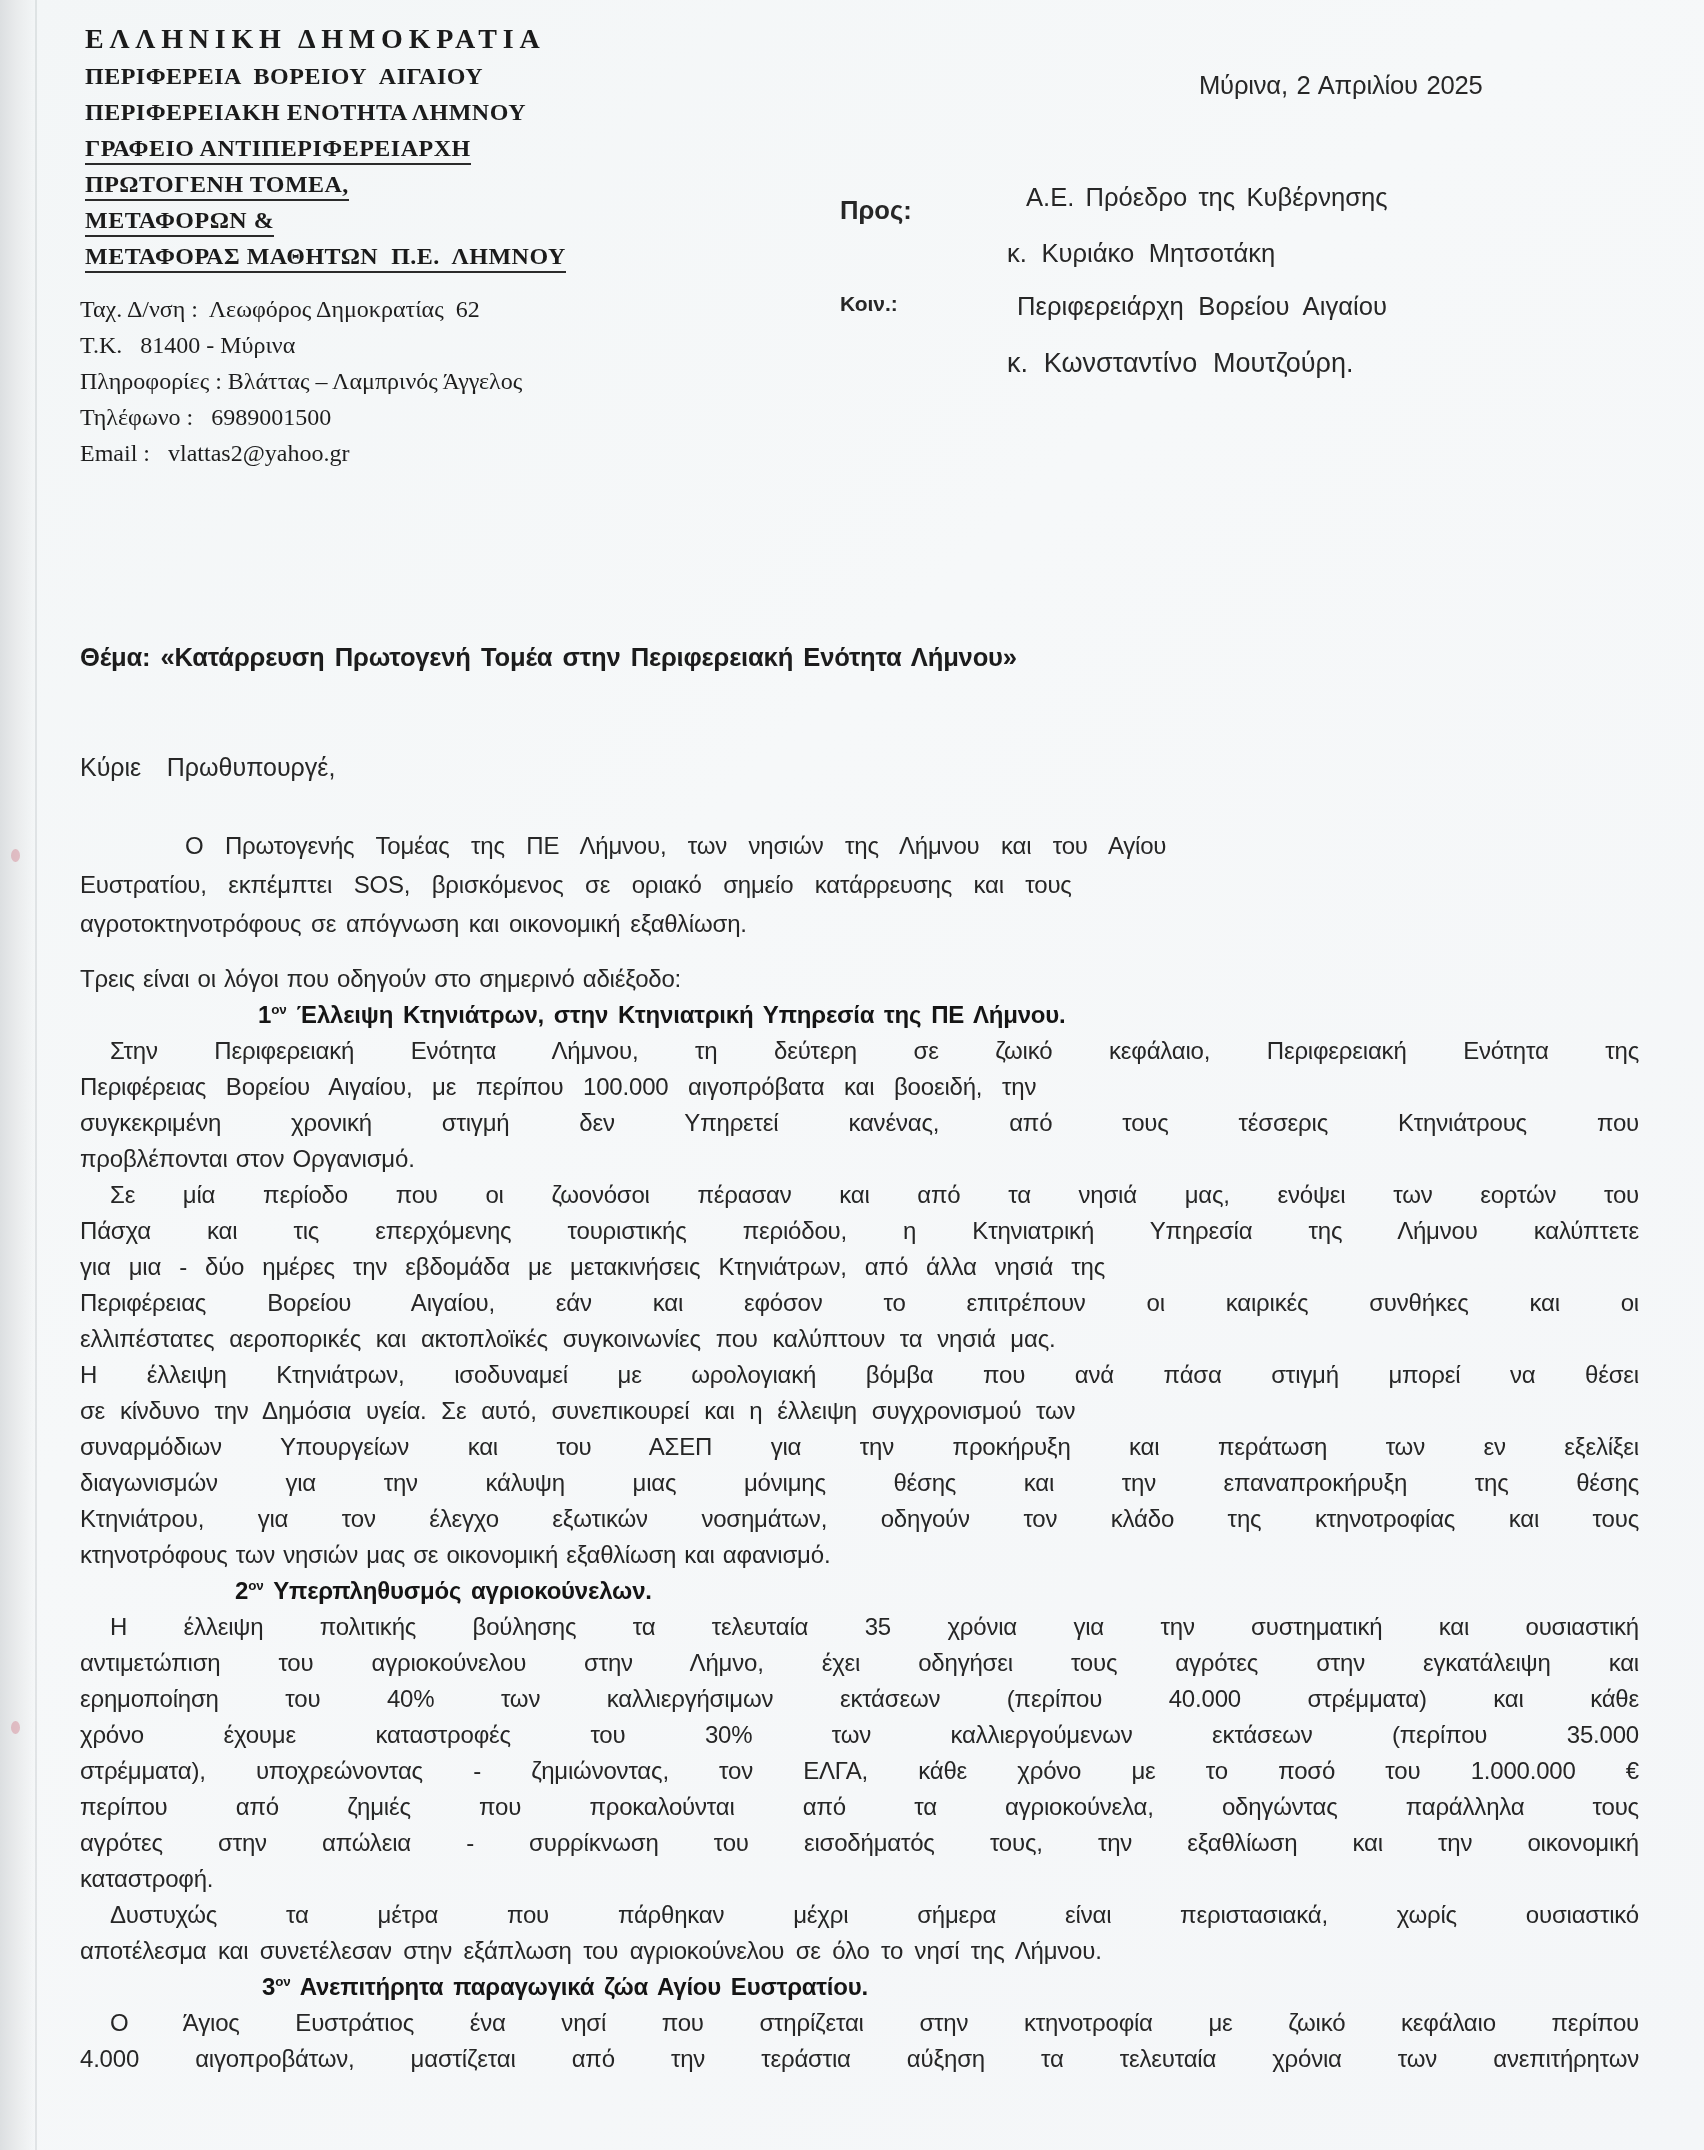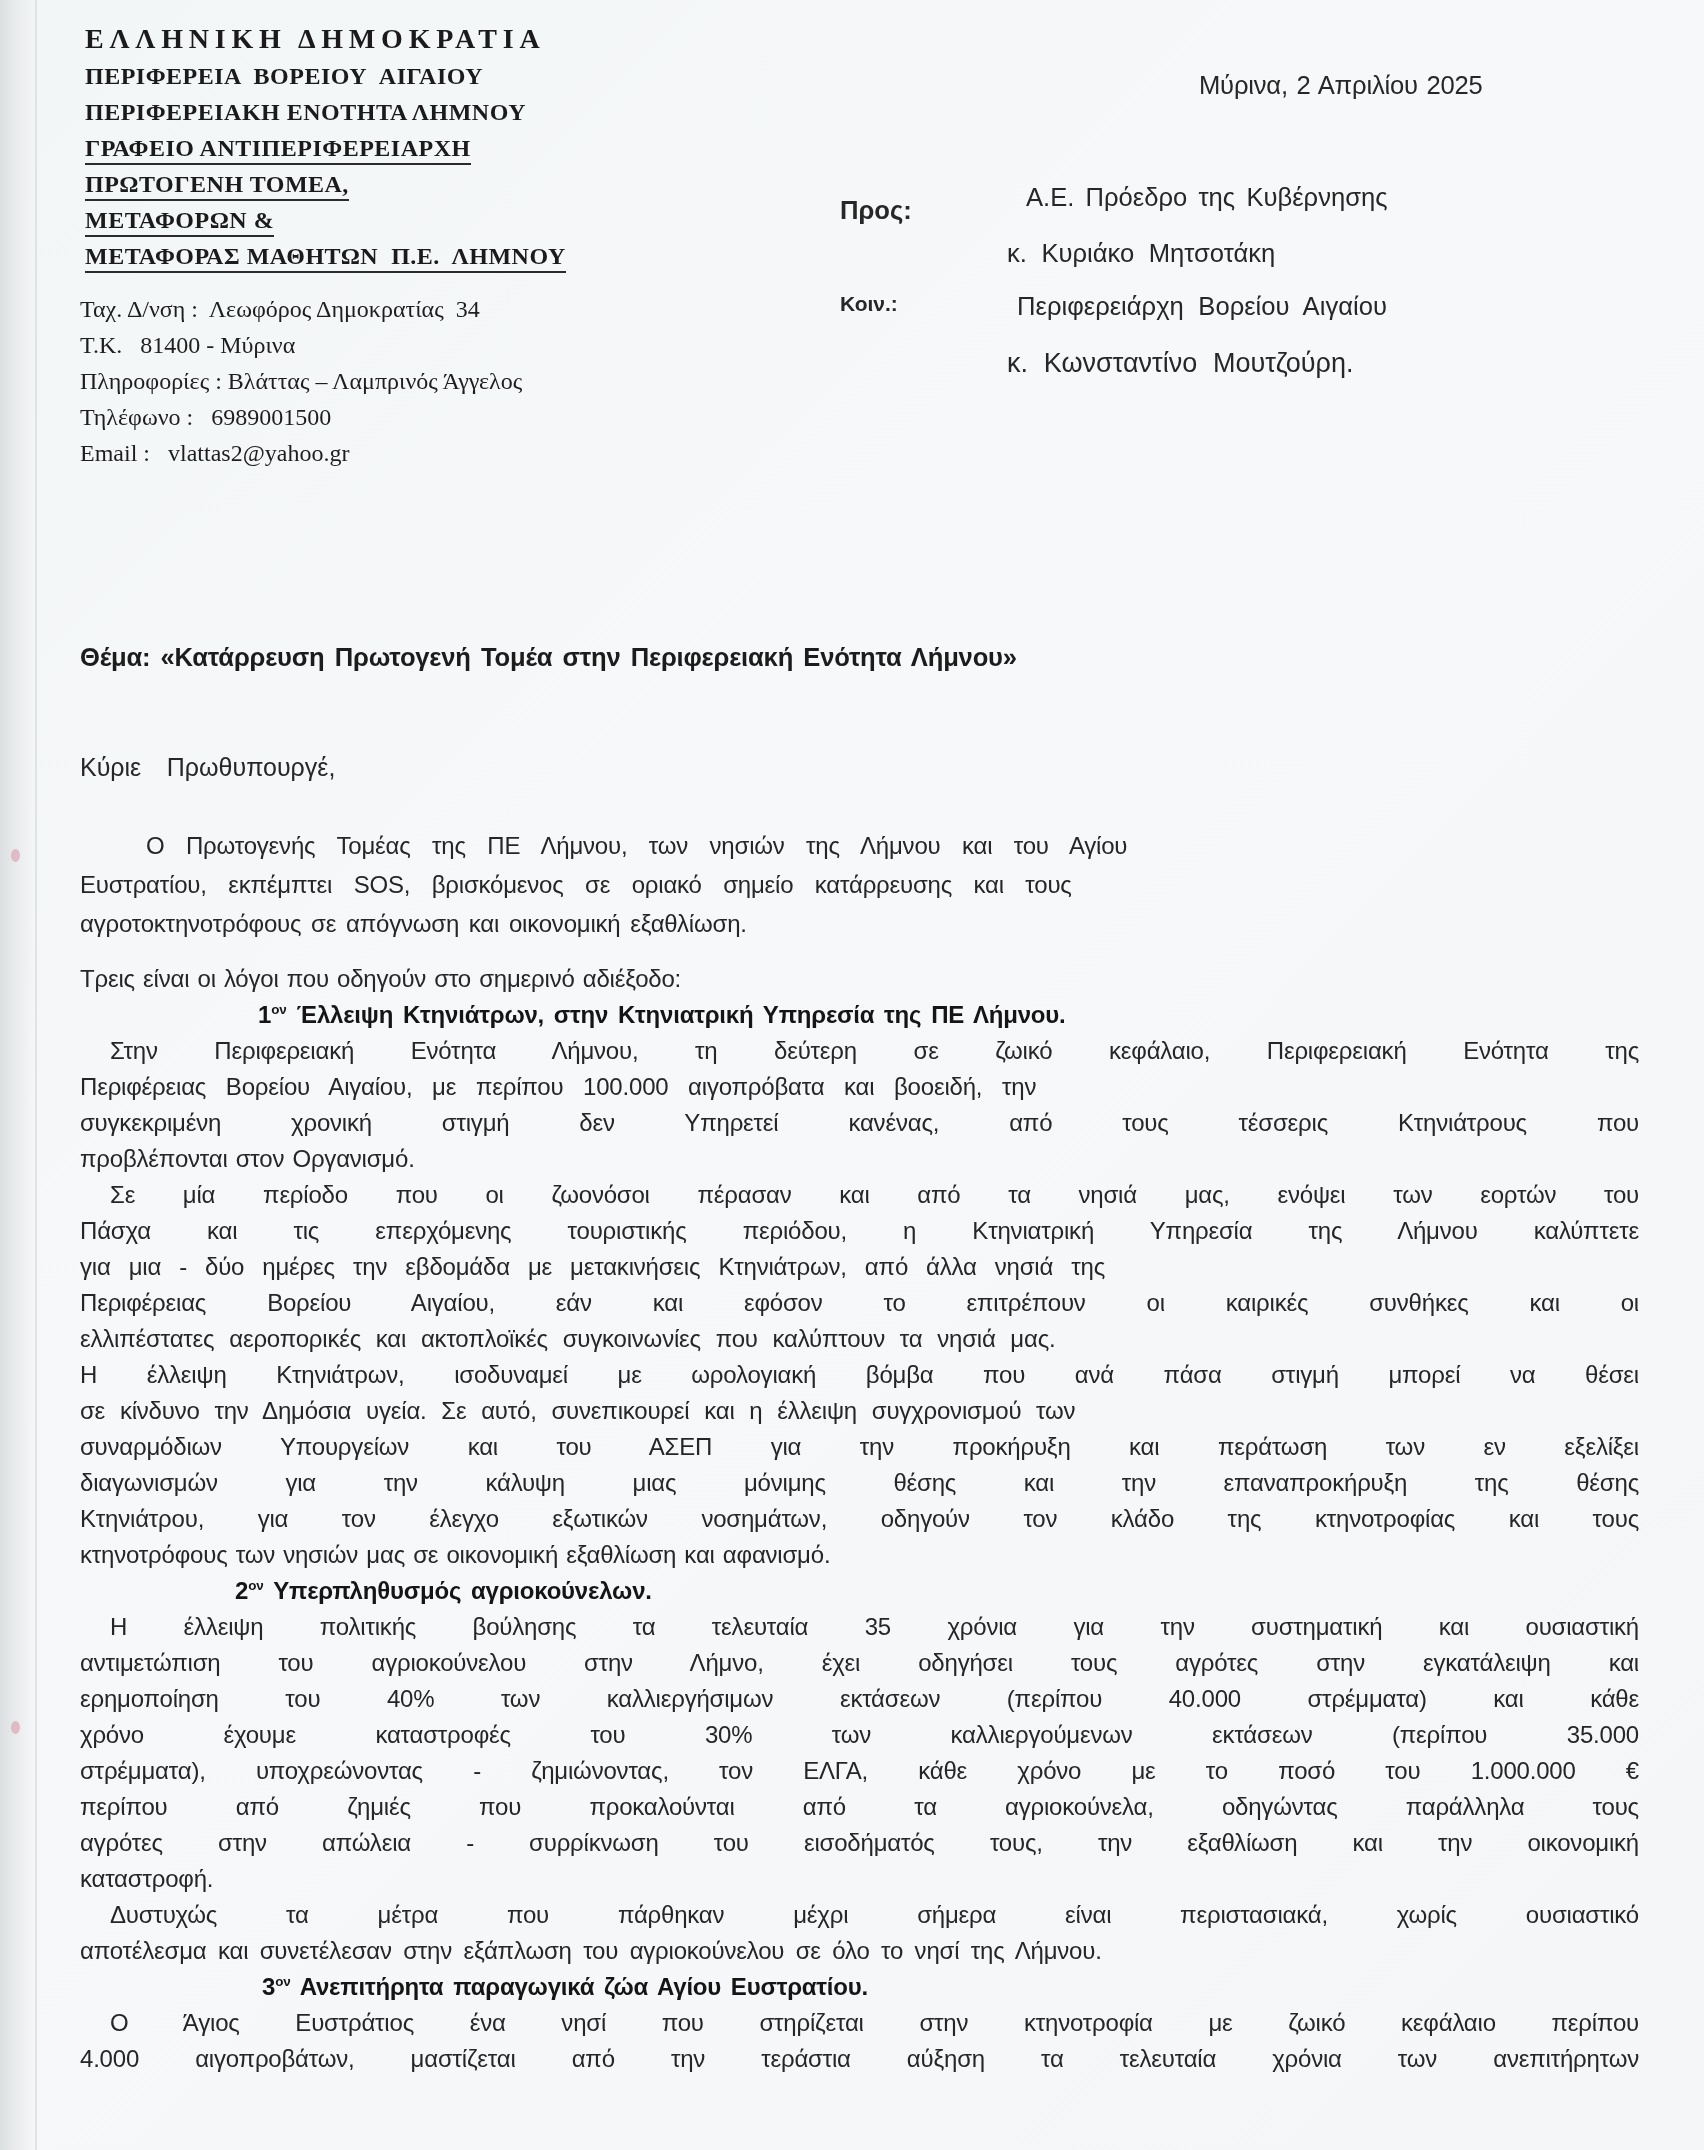--- a/index.html
+++ b/index.html
@@ -41,21 +41,21 @@
   .salutation{position:absolute;left:80px;top:753px;font-size:25px;word-spacing:5.8px;white-space:pre;}
 
   
   .body-lines{position:absolute;left:80px;top:826px;width:1559px;font-size:24px;
     letter-spacing:-0.2px;color:#262626;}
   .bl{height:36px;line-height:36px;white-space:pre;}
   .p1{height:39px;line-height:39px;}
   .gap{margin-top:18px;}
   .fill{white-space:normal;text-align:justify;text-align-last:justify;word-spacing:0.8px;}
   .h{font-weight:bold;color:#151515;}
-  .tab{margin-left:66px;}
+  .tab{margin-left:105px;}
   .ind36{margin-left:30px;}
   .ind188{margin-left:155px;}
   .ind216{margin-left:178px;}
   .ind220{margin-left:182px;}
   .ws2{word-spacing:1.7px;}.ws4{word-spacing:3.3px;}.ws6{word-spacing:5px;}
   .ws10{word-spacing:8.3px;}.ws14{word-spacing:11.6px;}.ws16{word-spacing:13.2px;}.ws18{word-spacing:15px;}
   sup{font-size:.56em;vertical-align:super;letter-spacing:0;line-height:0;}
 </style>
 </head>
 <body>
@@ -70,21 +70,21 @@
   <div>
       <div class="lh-line"><span>ΠΕΡΙΦΕΡΕΙΑ  ΒΟΡΕΙΟΥ  ΑΙΓΑΙΟΥ</span></div>
       <div class="lh-line"><span>ΠΕΡΙΦΕΡΕΙΑΚΗ ΕΝΟΤΗΤΑ ΛΗΜΝΟΥ</span></div>
       <div class="lh-line"><span class="u">ΓΡΑΦΕΙΟ ΑΝΤΙΠΕΡΙΦΕΡΕΙΑΡΧΗ</span></div>
       <div class="lh-line"><span class="u">ΠΡΩΤΟΓΕΝΗ ΤΟΜΕΑ,</span></div>
       <div class="lh-line"><span class="u">ΜΕΤΑΦΟΡΩΝ &amp;</span></div>
       <div class="lh-line"><span class="u">ΜΕΤΑΦΟΡΑΣ ΜΑΘΗΤΩΝ  Π.Ε.  ΛΗΜΝΟΥ</span></div>
     </div>
 </div>
 
-<div class="contact"><div><span>Ταχ. Δ/νση :  </span><span>Λεωφόρος Δημοκρατίας  34</span></div><div><span>Τ.Κ.   </span><span>81400 - Μύρινα</span></div><div><span>Πληροφορίες : </span><span>Βλάττας – Λαμπρινός Άγγελος</span></div><div><span>Τηλέφωνο :   </span><span>6989001500</span></div><div><span>Email :   </span><span>vlattas2@yahoo.gr</span></div></div>
+<div class="contact"><div><span>Ταχ. Δ/νση :  </span><span>Λεωφόρος Δημοκρατίας  62</span></div><div><span>Τ.Κ.   </span><span>81400 - Μύρινα</span></div><div><span>Πληροφορίες : </span><span>Βλάττας – Λαμπρινός Άγγελος</span></div><div><span>Τηλέφωνο :   </span><span>6989001500</span></div><div><span>Email :   </span><span>vlattas2@yahoo.gr</span></div></div>
 
 <div class="dateline">Μύρινα, 2 Απριλίου 2025</div>
 
 <div class="to-label">Προς:</div>
 <div class="to-line1">Α.Ε. Πρόεδρο της Κυβέρνησης</div>
 <div class="to-line2">κ. Κυριάκο Μητσοτάκη</div>
 <div class="cc-label">Κοιν.:</div>
 <div class="cc-line1">Περιφερειάρχη Βορείου Αιγαίου</div>
 <div class="cc-line2">κ. Κωνσταντίνο Μουτζούρη.</div>
 

